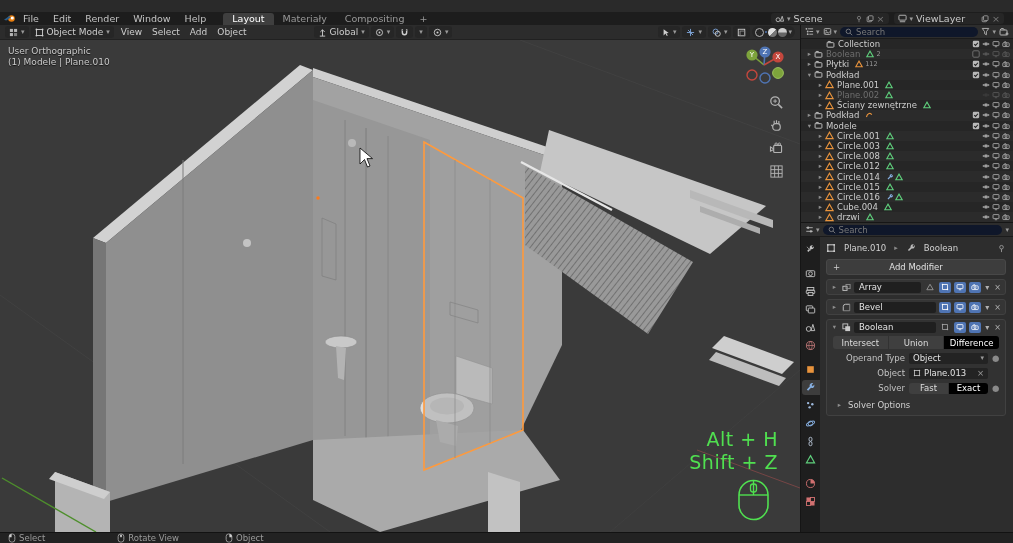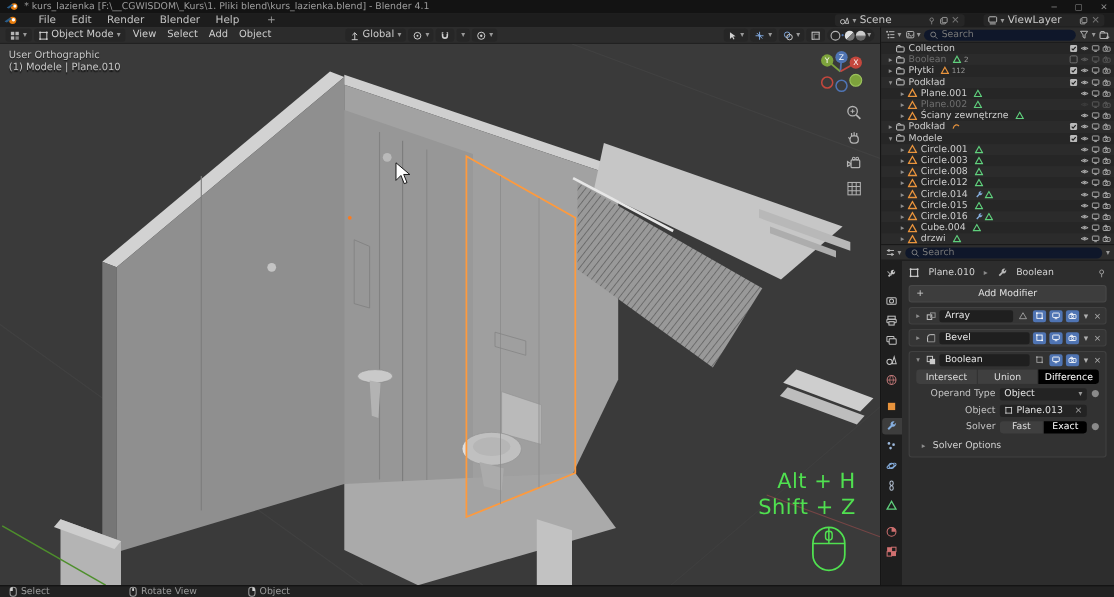--- a/index.html
+++ b/index.html
@@ -7,21 +7,21 @@
        font-family:"DejaVu Sans",sans-serif;color:#cfcfcf;font-size:10px;}
   
   .titlebar{position:absolute;left:0;top:0;width:100%;height:12px;background:#131313;
             display:flex;align-items:center;gap:5px;padding:0 6px;box-sizing:border-box;
             font-size:8.5px;color:#9d9d9d;white-space:nowrap;}
   .blogo{width:11px;height:8px;flex:0 0 auto;}
   .win-controls{margin-left:auto;display:flex;gap:16px;color:#8a8a8a;font-size:8px;}
   .win-controls span{cursor:default;}
   
   .menubar{position:absolute;left:0;top:12px;width:100%;height:13px;background:#1d1d1d;
-           display:flex;align-items:center;font-size:9.5px;color:#c3c3c3;padding:0 4px;box-sizing:border-box;gap:12px;}
+           display:flex;align-items:center;font-size:9.5px;color:#c3c3c3;padding:0 4px;box-sizing:border-box;}
   .menu-item{padding:0 7px;line-height:13px;}
   .ws-tabs{display:flex;margin-left:10px;align-items:center;height:13px;}
   .ws-tab{padding:0 9px;line-height:12px;border-radius:3px 3px 0 0;color:#989898;}
   .ws-tab.active{background:#3f3f3f;color:#fff;}
   .ws-plus{padding:0 6px;color:#989898;}
   .id-select{display:flex;align-items:center;gap:3px;background:#262626;border-radius:3px;
              height:11px;padding:0 4px;margin-right:5px;color:#c9c9c9;}
   .id-select .dim{color:#777;}
   .spacer{flex:1;}
   
@@ -111,47 +111,39 @@
              border-top:1px solid #121212;display:flex;align-items:center;font-size:8.5px;
              color:#9b9b9b;padding:0 8px;box-sizing:border-box;white-space:nowrap;}
   .sb-item{display:flex;align-items:center;gap:3px;}
   .sb-right{margin-left:auto;color:#8f8f8f;}
 </style>
 </head>
 <body>
 
 <div class="app">
 
-  <div class="titlebar">
-    <svg class="blogo" viewBox="0 0 16 11">
-      <circle cx="10" cy="5.5" r="4.4" fill="#e87d0d"></circle>
-        <circle cx="11" cy="4.8" r="2.1" fill="#fff"></circle>
-      <path d="M0 7 L7 2 L9 4 L3 8 Z" fill="#2a5d8a"></path>
-    </svg>
-    <span class="title">* kurs_lazienka [F:\__CGWISDOM\_Kurs\1. Pliki blend\kurs_lazienka.blend] - Blender 4.1</span>
-    <span class="win-controls">
-      <span>─</span>
-      <span>▢</span>
-      <span>✕</span>
-    </span>
-  </div>
 
   <div class="menubar">
     <svg width="12" height="9" viewBox="0 0 16 11">
       <circle cx="10" cy="5.5" r="4.4" fill="#e87d0d"></circle>
         <circle cx="11" cy="4.8" r="2.1" fill="#fff"></circle>
       <path d="M0 7 L7 2 L9 4 L3 8 Z" fill="#2a5d8a"></path>
     </svg>
     <nav id="top-menus" style="display:flex">
         <span class="menu-item">File</span>
         <span class="menu-item">Edit</span>
         <span class="menu-item">Render</span>
-        <span class="menu-item">Blender</span>
+        <span class="menu-item">Window</span>
         <span class="menu-item">Help</span>
       </nav>
+    <div class="ws-tabs" id="workspace-tabs">
+        <span class="ws-tab active">Layout</span>
+        <span class="ws-tab">Materiały</span>
+        <span class="ws-tab">Compositing</span>
+      </div>
     <span class="ws-plus">+</span>
     <div class="spacer"></div>
     <div class="id-select">
       <svg class="ic" width="9" height="9" viewBox="0 0 10 10">
           <circle cx="3.4" cy="6.4" r="2.2" fill="none" stroke="#bbb"></circle>
           <path d="M6 8 L8 2.5 L9.6 8 Z" fill="none" stroke="#bbb"></path>
         </svg>
       <span class="carat">▾</span>
       <span style="min-width:58px">Scene</span>
       <svg class="ic" width="8" height="8" viewBox="0 0 10 10">
@@ -426,21 +418,21 @@
               </svg>
             <span class="carat">▾</span>
           </span>
           <svg class="ic" width="10" height="10" viewBox="0 0 10 10">
               <rect x="1" y="3" width="7" height="5" rx=".8" fill="none" stroke="#b5b5b5"></rect>
               <path d="M1 3 l1.2-1.4 h2.2 l1 1.4" fill="none" stroke="#b5b5b5"></path>
               <path d="M8 5.4 v3 M6.5 6.9 h3" stroke="#b5b5b5"></path>
             </svg>
         </div>
         <div class="tree" id="outliner-tree">
-            <div class="tree-row" style="padding-left:4px">
+            <div class="tree-row" style="padding-left:16px">
        <span class="tr-arrow"></span>
        <svg class="ic" width="9" height="9" viewBox="0 0 10 10">
                 <rect x="1.2" y="3" width="7.6" height="5" rx=".8" fill="none" stroke="#c9c9c9"></rect>
                 <path d="M1.2 3 l1.2-1.4 h2.4 l1 1.4" fill="none" stroke="#c9c9c9"></path>
               </svg>
        <span class="tr-label">Collection</span>
        <span class="tr-badges"></span>
        <span class="tr-toggles">
                 <svg class="ic" width="8" height="8" viewBox="0 0 10 10">
                   <rect x="1" y="1" width="8" height="8" rx="1.4" fill="#b9b9b9"></rect>

